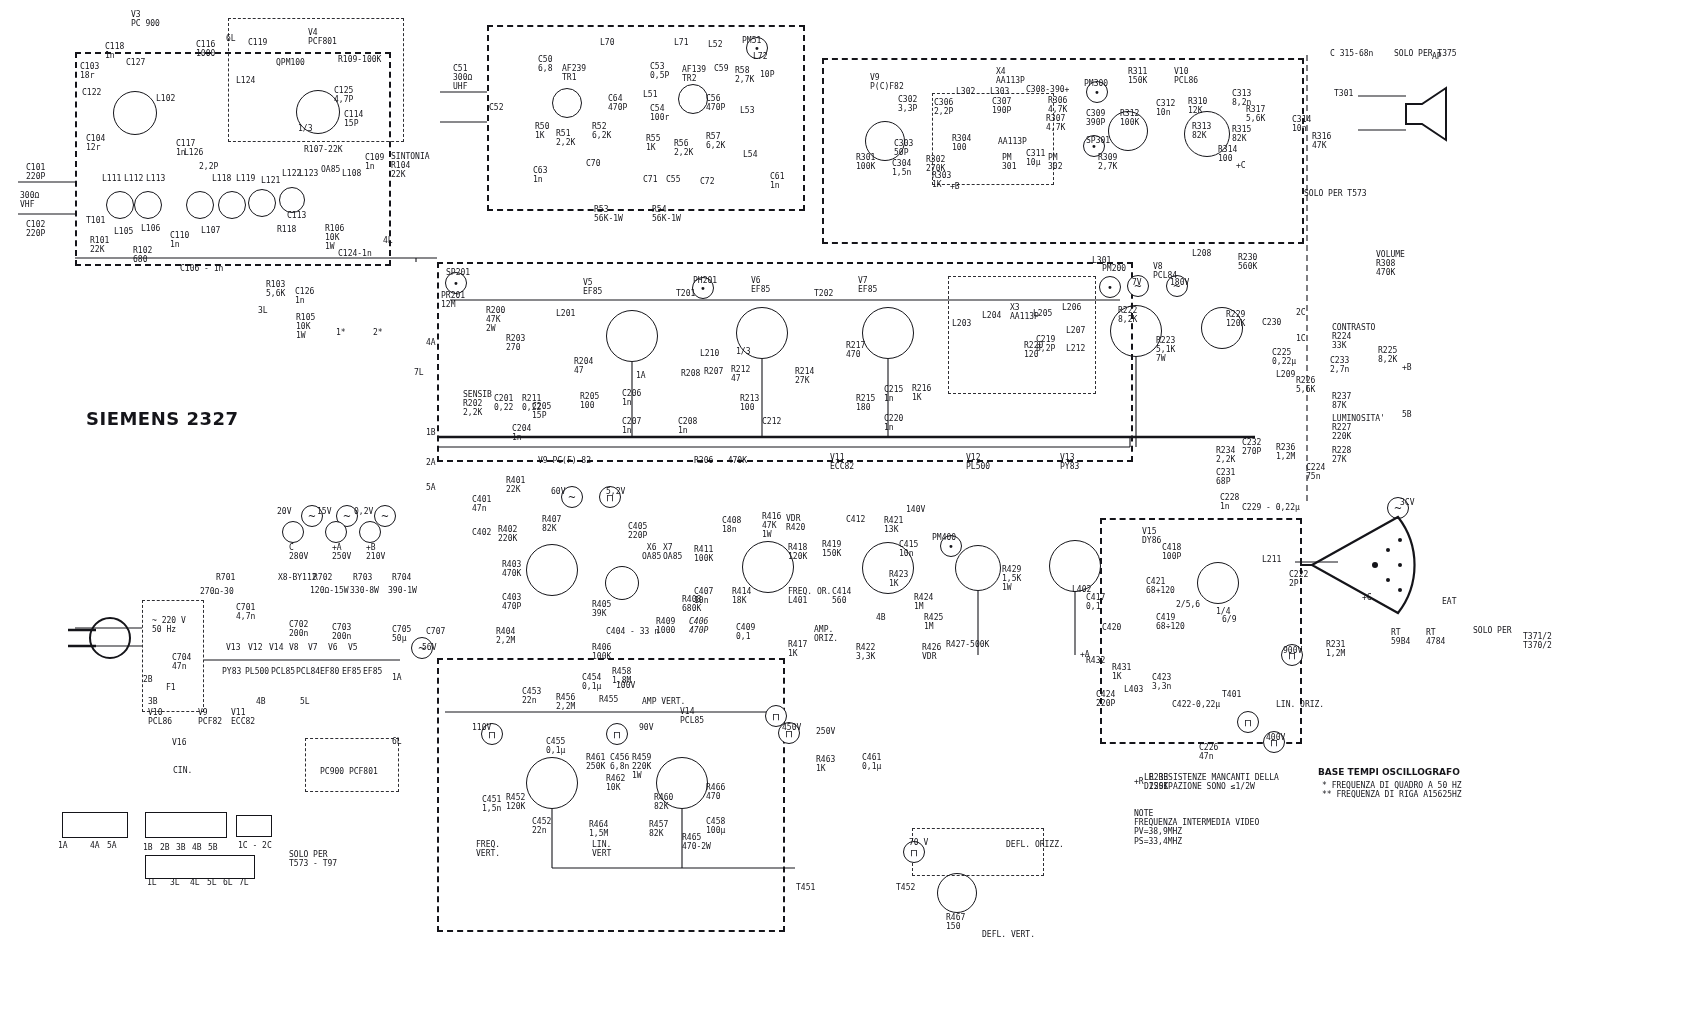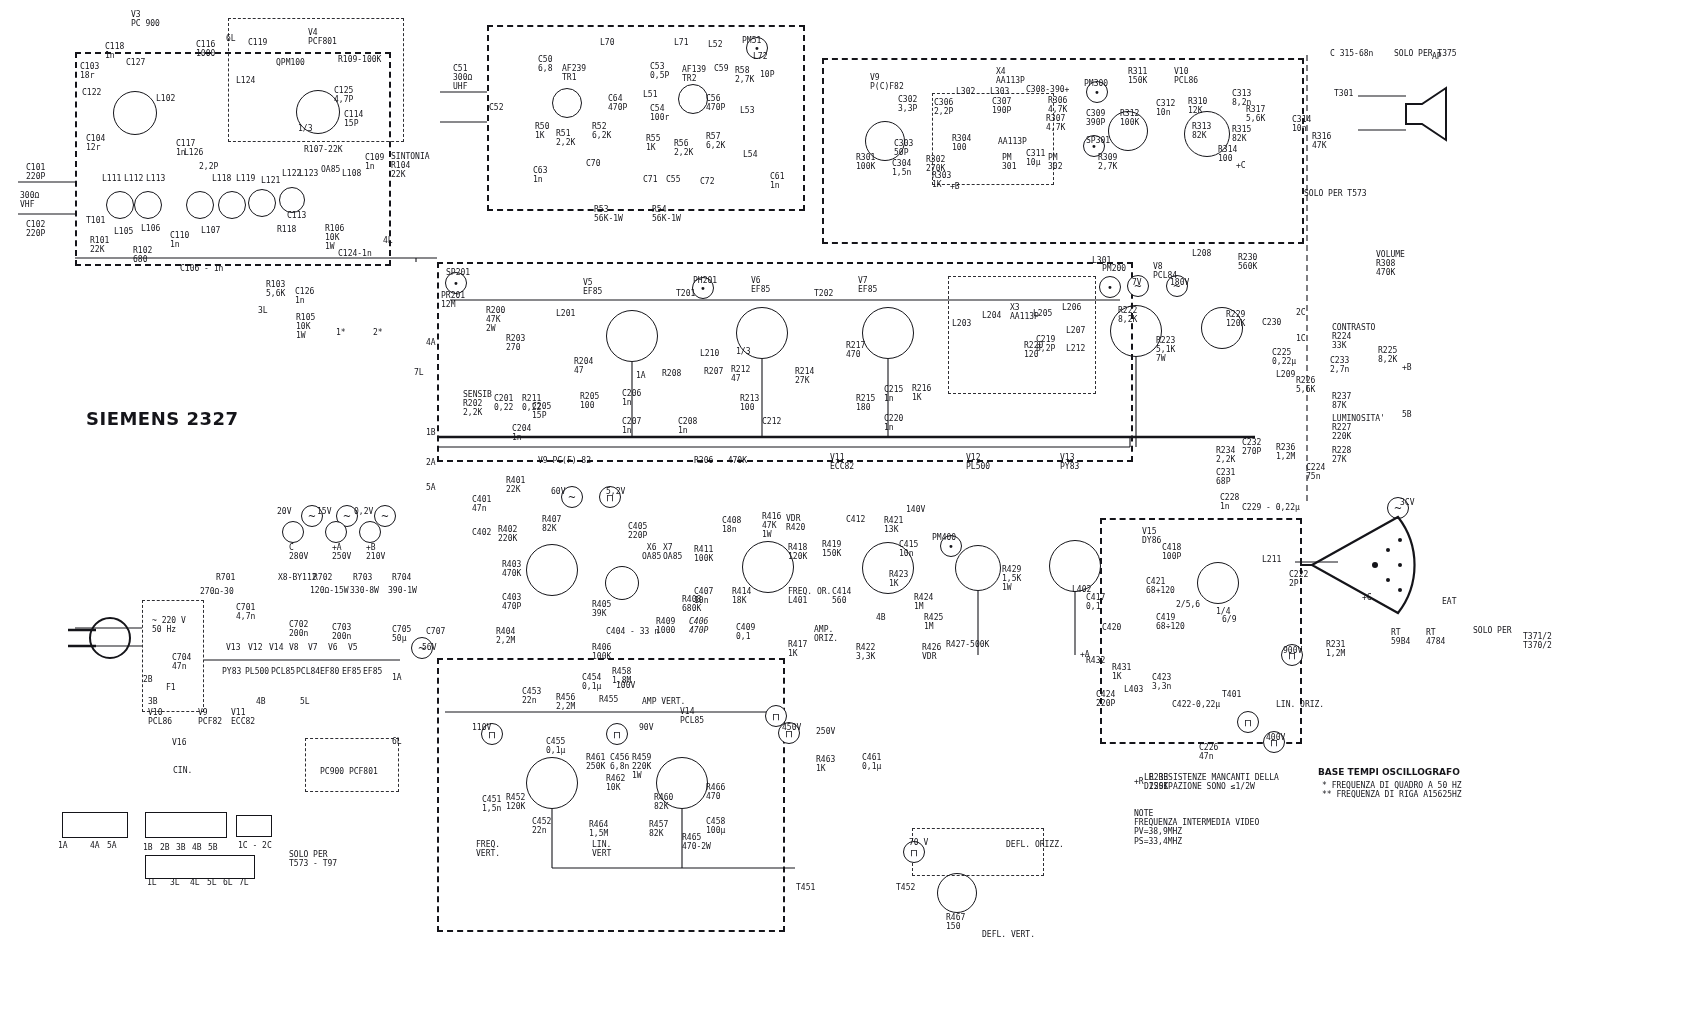--- a/index.html
+++ b/index.html
@@ -356,21 +356,21 @@
 EF85</div>
       <div class="lbl" style="left: 486px; top: 306px;">R200
 47K
 2W</div>
       <div class="lbl" style="left: 506px; top: 334px;">R203
 270</div>
       <div class="lbl" style="left: 556px; top: 309px;">L201</div>
       <div class="lbl" style="left: 574px; top: 357px;">R204
 47</div>
       <div class="lbl" style="left: 700px; top: 349px;">L210</div>
-      <div class="lbl" style="left: 650px; top: 369px; padding-left: 12px;">R208</div>
+      <div class="lbl" style="left: 669px; top: 369px; padding-left: 12px;">R208</div>
       <div class="lbl" style="left: 704px; top: 367px;">R207</div>
       <div class="lbl" style="left: 731px; top: 365px;">R212
 47</div>
       <div class="lbl" style="left: 736px; top: 347px;">1/3</div>
       <div class="lbl" style="left: 795px; top: 367px;">R214
 27K</div>
       <div class="lbl" style="left: 846px; top: 341px;">R217
 470</div>
       <div class="lbl" style="left: 636px; top: 371px;">1A</div>
       <div class="lbl" style="left: 580px; top: 392px;">R205

